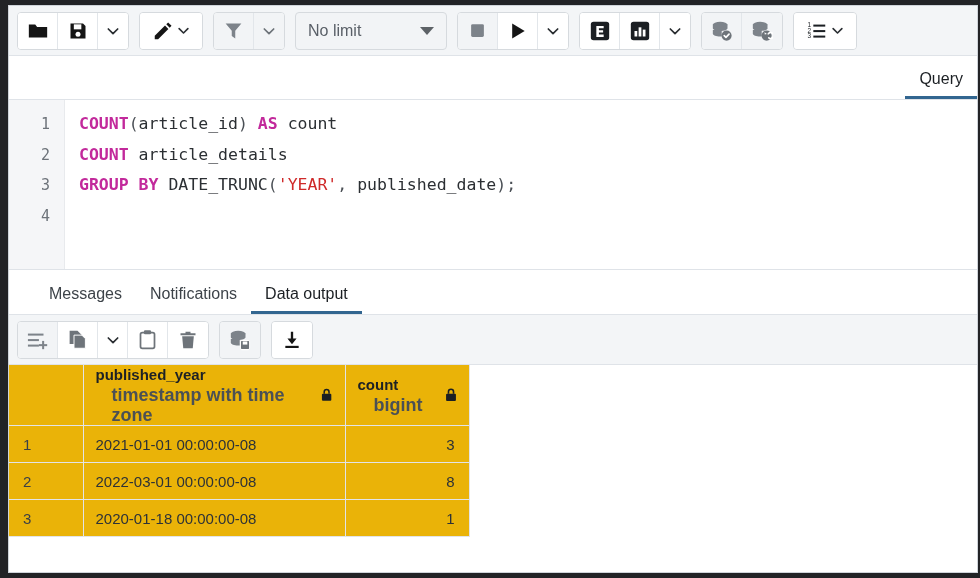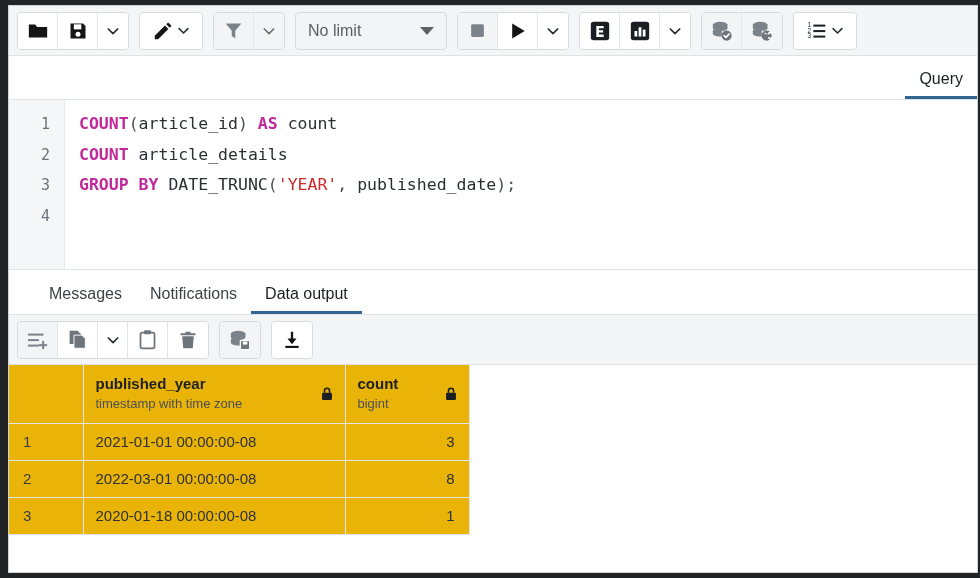--- a/index.html
+++ b/index.html
@@ -213,24 +213,25 @@
     padding: 0 10px 0 12px;
     height: 100%;
   }
   .hname {
     font-size: 15px;
     font-weight: bold;
     color: #1d2125;
     line-height: 20px;
   }
   .htype {
-    font-size: 13px;
-    font-weight: normal;
+    font-size: 18px;
+    font-weight: bold;
     color: #4b5055;
     line-height: 20px;
+    margin-left: 16px;
   }
   tbody td { height: 37px; }
   .cell {
     display: flex;
     align-items: center;
     height: 100%;
     font-size: 15px;
     color: #2d3237;
     padding: 0 12px;
   }

